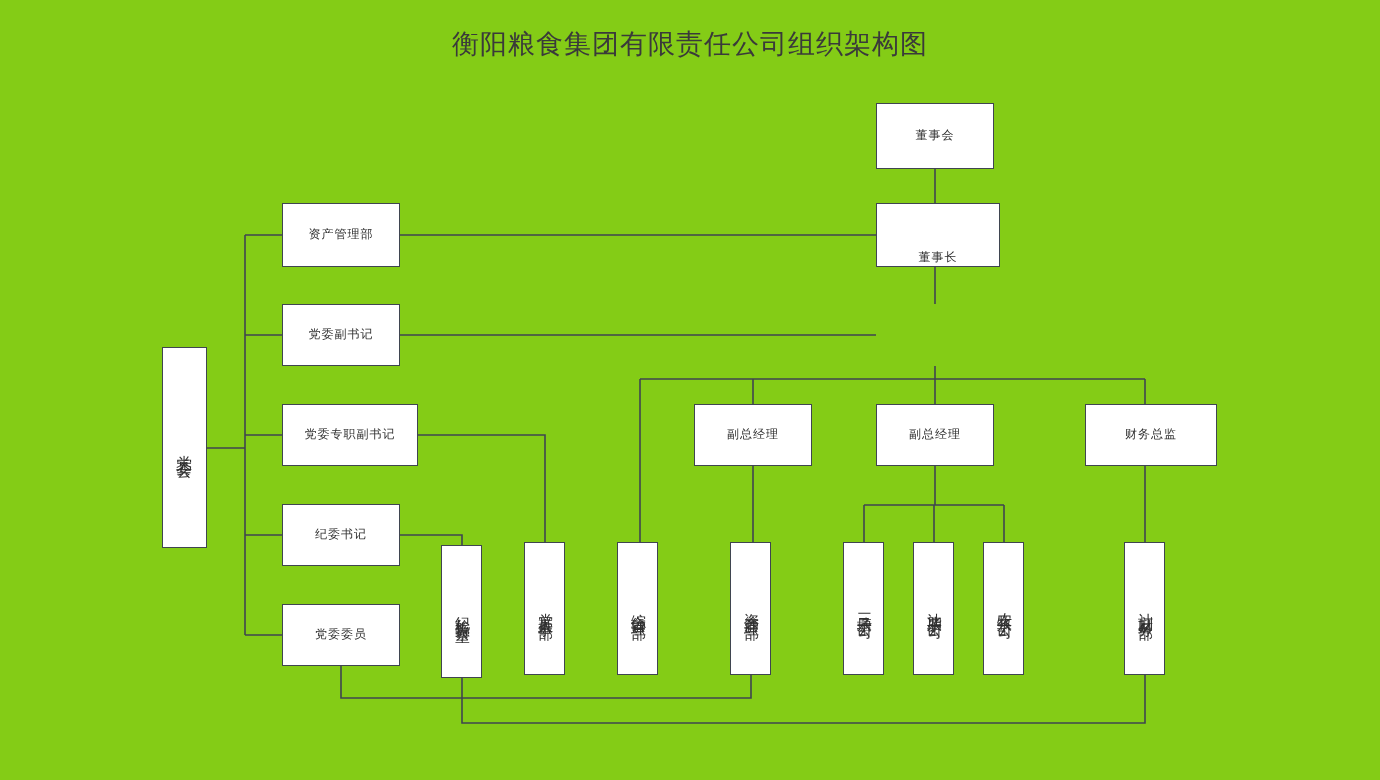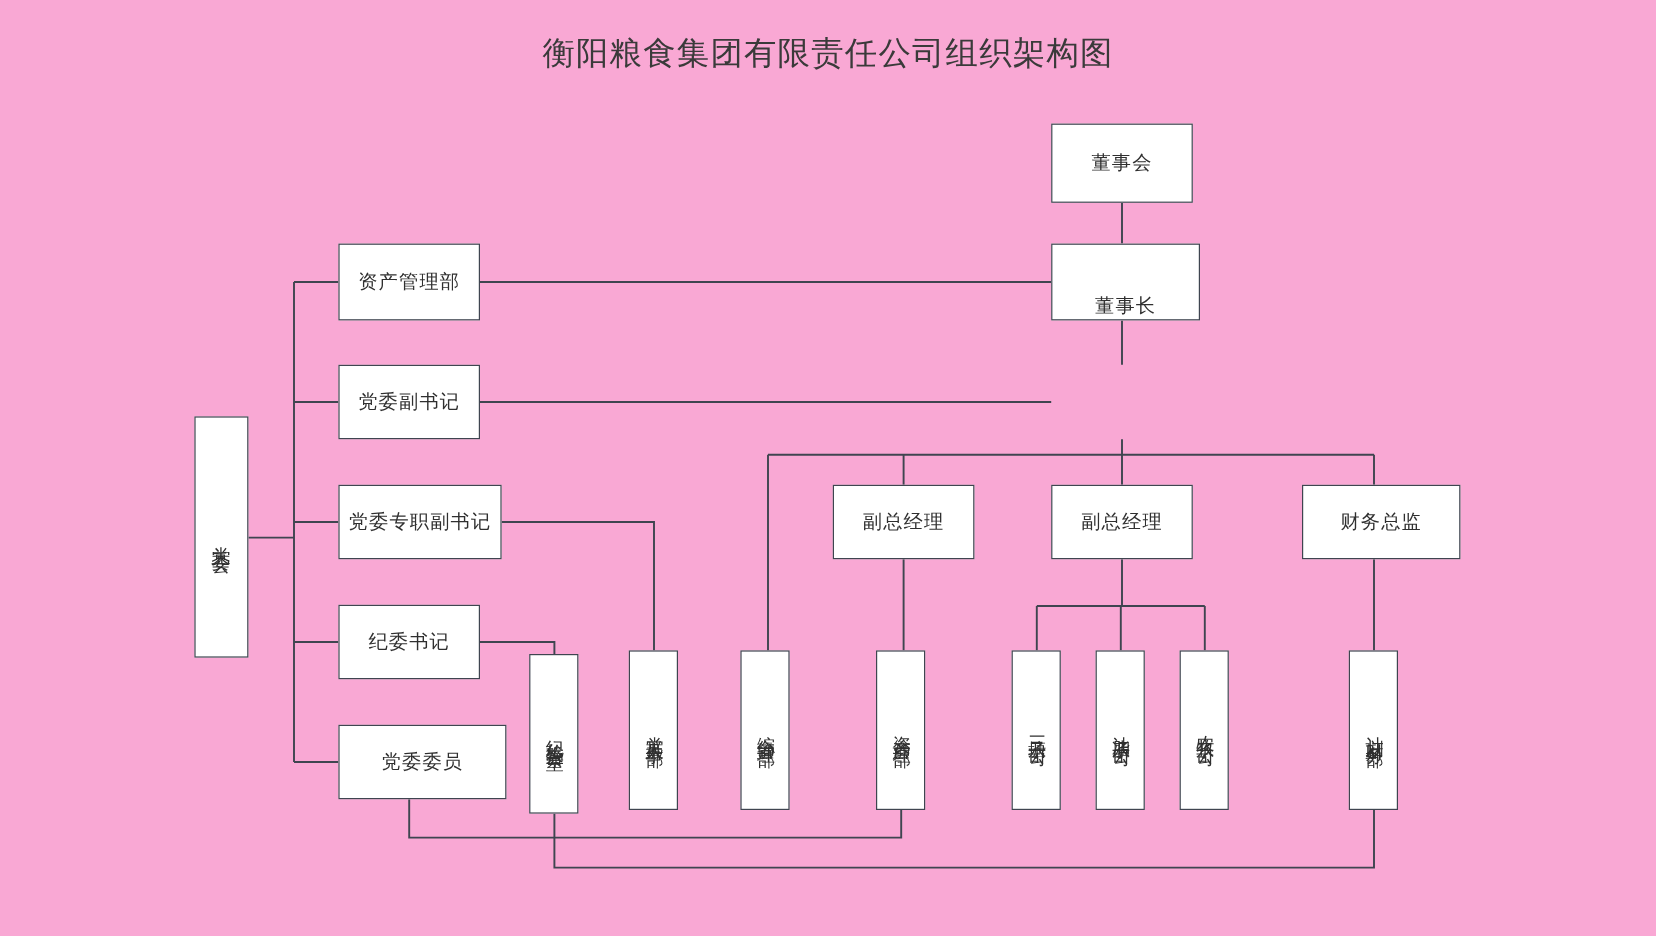--- a/index.html
+++ b/index.html
@@ -5,21 +5,21 @@
 <style>
   html, body {
     margin: 0;
     padding: 0;
     background: #fbfbfb;
   }
   #page {
     position: relative;
     width: 1380px;
     height: 780px;
-    background: #f9a8d4;
+    background: #84cc16;
     font-family: "DejaVu Sans", "Liberation Sans", sans-serif;
     overflow: hidden;
   }
   #chart-title {
     position: absolute;
     left: 0;
     top: 26px;
     width: 1380px;
     text-align: center;
     font-size: 27px;
@@ -37,21 +37,21 @@
   }
   .node {
     position: absolute;
     box-sizing: border-box;
     border: 1.6px solid #3f4550;
     background: #ffffff;
     color: #2f2f2f;
     display: flex;
     align-items: center;
     justify-content: center;
-    font-size: 16px;
+    font-size: 12px;
     line-height: 1.45;
     letter-spacing: 1px;
   }
   .node.vertical {
     writing-mode: vertical-rl;
     text-orientation: upright;
     letter-spacing: 3px;
     font-size: 15px;
   }
   .node.tallv {
@@ -131,21 +131,21 @@
     </div>
 
   <div class="node" style="left: 282px; top: 404px; width: 136px; height: 62px;">
       <span>党委专职副书记</span>
     </div>
 
   <div class="node" style="left: 282px; top: 504px; width: 118px; height: 62px; align-items: center;">
       <span>纪委书记</span>
     </div>
 
-  <div class="node" style="left: 282px; top: 604px; width: 140px; height: 62px;">
+  <div class="node" style="left: 282px; top: 604px; width: 118px; height: 62px;">
       <span>党委委员</span>
     </div>
 
   <div class="node vertical" style="left: 441px; top: 545px; width: 41px; height: 133px;">纪检监察室</div>
 
   <div class="node vertical" style="left: 524px; top: 542px; width: 41px; height: 133px;">党群人事部</div>
 
   <div class="node vertical" style="left: 617px; top: 542px; width: 41px; height: 133px;">综合管理部</div>
 
   <div class="node vertical" style="left: 730px; top: 542px; width: 41px; height: 133px;">资产管理部</div>

